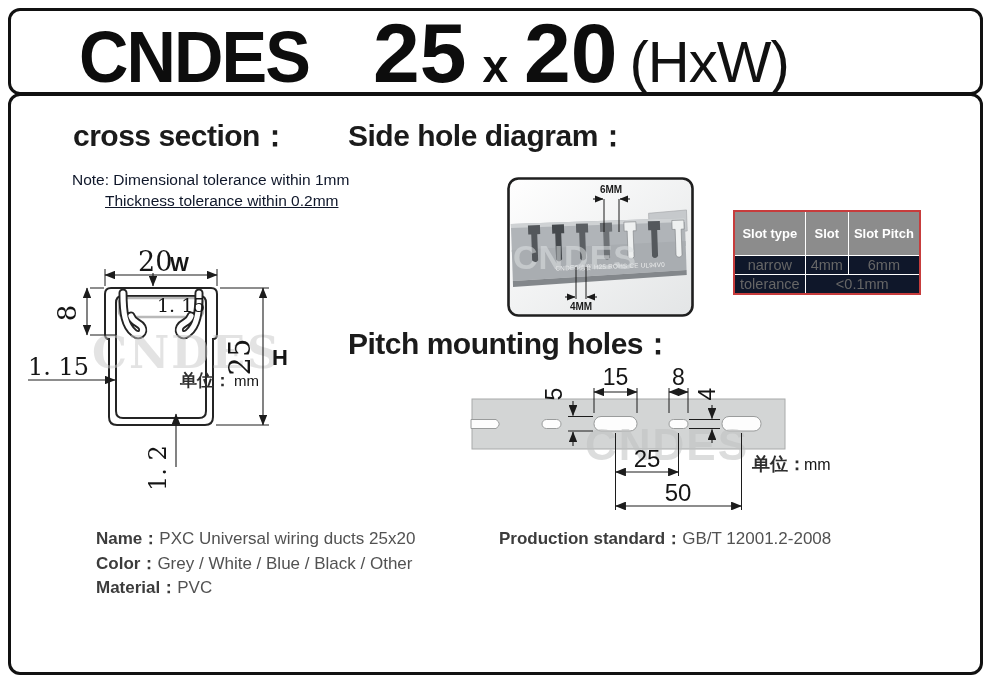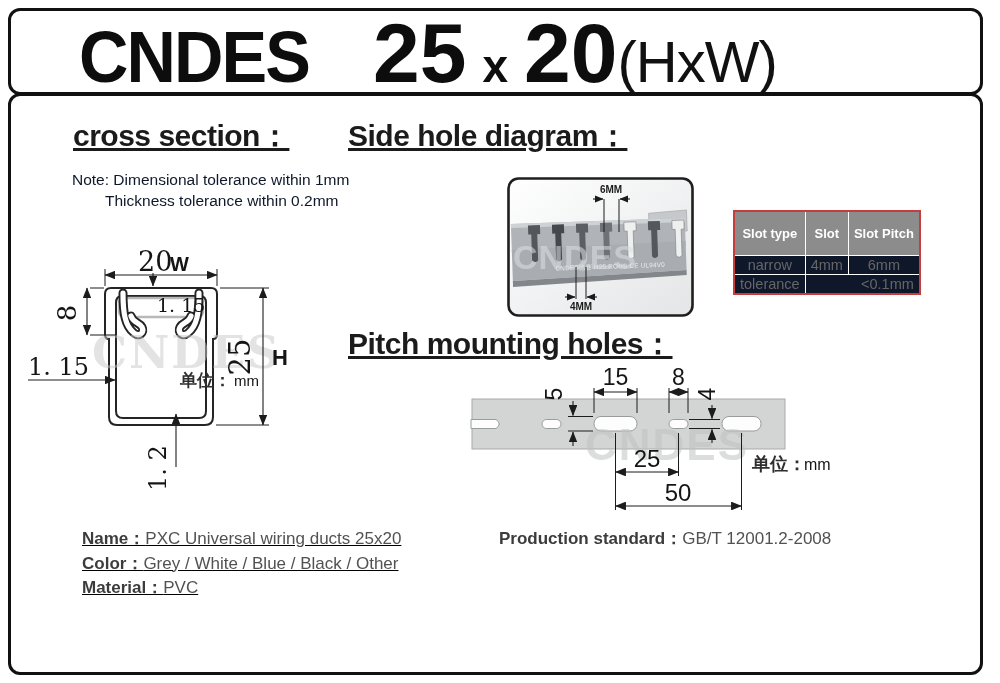--- a/index.html
+++ b/index.html
@@ -5,48 +5,48 @@
   * { margin:0; padding:0; box-sizing:border-box; }
   html,body { width:1000px; height:683px; background:#ffffff; font-family:"Liberation Sans", sans-serif; position:relative; overflow:hidden; }
   .frame { position:absolute; background:#fff; border:3px solid #111; border-radius:12px; }
   #header-box { left:8px; top:8px; width:975px; height:87px; display:flex; align-items:baseline; padding-left:68px; overflow:hidden; }
   #main-box { left:8px; top:93px; width:975px; height:582px; }
 
   .t-brand { font-size:72px; font-weight:bold; letter-spacing:-2px; color:#0d0d0d; line-height:1; transform:scaleX(.95); transform-origin:left; }
   .t-num { font-size:84px; font-weight:bold; color:#0d0d0d; line-height:1; }
   .t-h { margin-left:52px; }
   .t-x { font-size:46px; font-weight:bold; color:#0d0d0d; margin:0 16px; line-height:1; }
-  .t-suffix { font-size:58px; font-weight:normal; color:#111; letter-spacing:-1px; line-height:1; }
-
-  .section-h { position:absolute; font-size:30px; font-weight:bold; color:#1b1b1b; letter-spacing:-.5px;text-decoration:underline; }
+  .t-suffix { font-size:58px; font-weight:normal; color:#111; margin-left:12px; letter-spacing:-1px; line-height:1; }
+
+  .section-h { position:absolute; font-size:30px; font-weight:bold; color:#1b1b1b; letter-spacing:-.5px; }
   #h-cross { left:73px; top:116px; }
   #h-side { left:348px; top:116px; }
   #h-bottom { left:348px; top:324px; }
 
   #note { position:absolute; left:72px; top:169px; font-size:15.5px; color:#0f172a; line-height:21px; }
-  #note .ind { padding-left:33px; }
+  #note .ind { padding-left:33px;text-decoration:underline; }
 
   svg text { user-select:none; }
   .dimline { stroke:#1c1c1c; stroke-width:1.1; fill:none; }
   .thin { stroke:#1c1c1c; stroke-width:1; fill:none; }
   .serifdim { font-family:"DejaVu Serif", serif; fill:#151515; }
   .sansdim { font-family:"Liberation Sans", sans-serif; fill:#151515; }
   .cjk { font-weight:bold; fill:#2e2e2e; }
 
   #cross-svg { position:absolute; left:20px; top:243px; }
   #side-svg { position:absolute; left:507px; top:177px; }
   #bottom-svg { position:absolute; left:430px; top:358px; }
 
   #slot-table { position:absolute; left:733px; top:210px; border-collapse:collapse; border:2.5px solid #c73c3c; }
   #slot-table th { background:#8c8c8c; color:#ffffff; font-size:13px; font-weight:bold; padding:14px 5px; border:1.5px solid #fff; white-space:nowrap; }
   #slot-table td { background:#0f172a; color:#666; font-size:14.5px; padding:1px 5px; text-align:center; border:1.5px solid #fff; white-space:nowrap; }
-  #slot-table td.lft { text-align:right; }
+  #slot-table td.lft { text-align:center; }
 
   .specs { position:absolute; font-size:17px; line-height:24.5px; white-space:nowrap; }
-  #specs-left { left:82px; top:527px;text-decoration:underline; }
+  #specs-left { left:96px; top:527px; }
   #specs-right { left:499px; top:527px; }
   .specs .lbl { font-weight:bold; color:#3c3c3c; }
   .specs .val { color:#525252; }
 </style>
 </head>
 <body>
 
 <div class="frame" id="header-box">
   <span class="t-brand">CNDES</span>
   <span class="t-num t-h">25</span>

